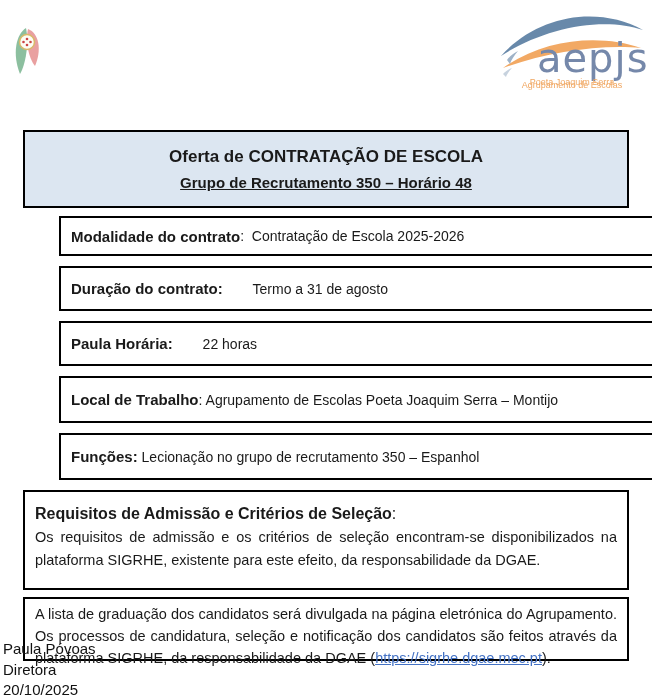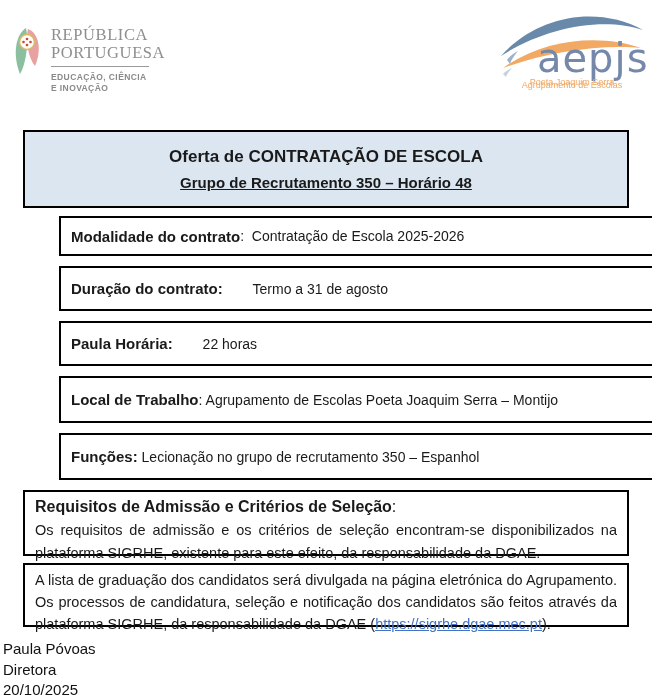--- a/index.html
+++ b/index.html
@@ -21,21 +21,21 @@
   .doc-table{position:absolute;left:23px;top:130px;width:606px;}
   .box{box-sizing:border-box;width:606px;border:2px solid #000;background:#fff;}
   .box-header{height:78px;margin-bottom:8px;background:#dce6f1;display:flex;flex-direction:column;
               justify-content:center;align-items:center;gap:7px;}
   .hdr-title{font-size:17px;font-weight:bold;text-align:right;}
   .hdr-sub{font-size:15px;font-weight:bold;text-decoration:underline;}
   .box-row{display:flex;align-items:center;padding:0 10px;margin-bottom:10px;margin-left:36px;}
   .h40{height:40px;} .h45{height:45px;gap:26px;} .h47{height:47px;}
   .lbl{font-size:15px;font-weight:bold;white-space:pre;}
   .val{font-size:14px;white-space:pre-wrap;}
-  .box-req{height:66px;margin-bottom:7px;padding:6px 10px 4px;box-sizing:border-box;}
+  .box-req{height:100px;margin-bottom:7px;padding:13px 10px 4px;box-sizing:border-box;}
   .req-head{font-size:16px;margin-bottom:3px;}
   .req-head b{font-weight:bold;}
   .req-body{font-size:14.5px;line-height:23px;text-align:justify;}
   .box-info{height:64px;padding:4px 10px;box-sizing:border-box;}
   .info-body{font-size:14.5px;line-height:22px;text-align:justify;}
   .link{color:#4472c4;text-decoration:underline;cursor:pointer;}
 
   
   .footer{position:absolute;left:3px;top:639px;font-size:15px;line-height:20.5px;color:#111;}
 </style>
@@ -49,27 +49,20 @@
       <svg width="34" height="52" viewBox="0 0 34 52">
         <path d="M18,3 C29,7 32,24 25,40 C19,33 15,15 18,3 Z" fill="#e9a0a0"></path>
         <path d="M16,2 C6,8 2,28 10,48 C16,38 19,16 16,2 Z" fill="#8cbf9f"></path>
         <circle cx="17" cy="16" r="7.5" fill="#fdfdf5" stroke="#d9b96a" stroke-width="1.5"></circle>
         <circle cx="17" cy="13" r="1.3" fill="#cc4444"></circle>
         <circle cx="13.5" cy="16" r="1.3" fill="#cc4444"></circle>
         <circle cx="20.5" cy="16" r="1.3" fill="#cc4444"></circle>
         <circle cx="17" cy="19" r="1.3" fill="#cc4444"></circle>
       </svg>
     </span>
-    <div class="gov-text">
-      <span class="gov-word">REPÚBLICA</span>
-      <span class="gov-word">PORTUGUESA</span>
-      <span class="gov-rule"></span>
-      <span class="gov-sub">EDUCAÇÃO, CIÊNCIA</span>
-      <span class="gov-sub">E INOVAÇÃO</span>
-    </div>
   </div>
 
   <div class="aepjs-logo">
     <span>
       <svg width="150" height="86" viewBox="0 0 150 86">
         <path d="M4,52 C42,10 102,2 146,26 C106,12 46,24 4,52 Z" fill="#5b7fa3" opacity="0.92"></path>
         <path d="M6,64 C48,34 104,30 144,44 C104,40 50,48 6,64 Z" fill="#f2a964"></path>
         <path d="M10,56 C13,52 17,49 21,47 C17,52 14,56 13,60 Z" fill="#9fb3c8"></path>
         <path d="M6,70 C9,67 12,65 15,64 C12,67 10,70 9,73 Z" fill="#c7d2de"></path>
         <text x="40" y="68" font-family="DejaVu Sans, sans-serif" font-size="40" fill="#7588aa" letter-spacing="1">aepjs</text>

